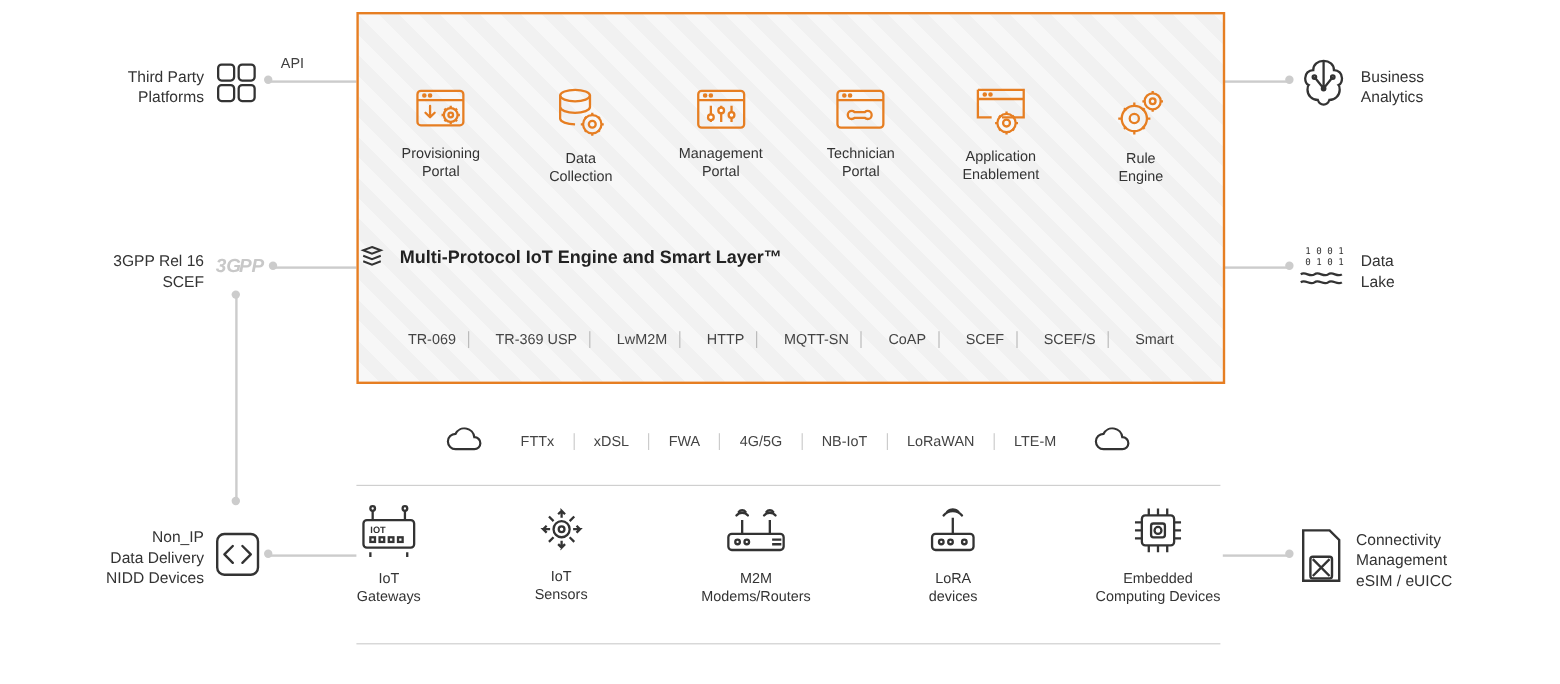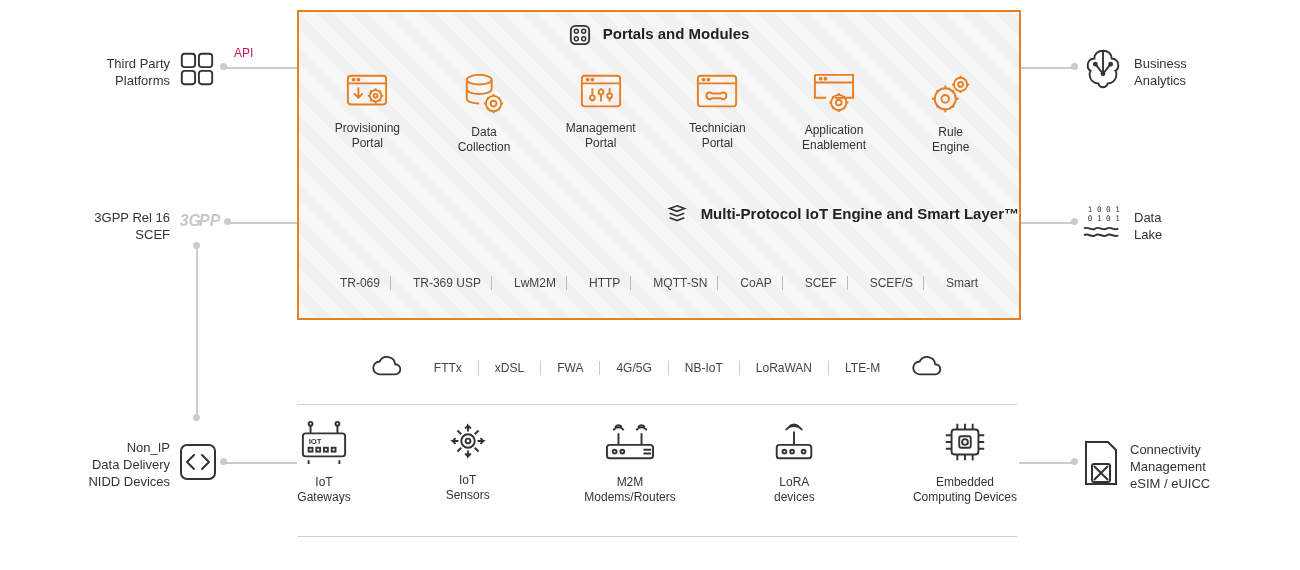--- a/index.html
+++ b/index.html
@@ -5,40 +5,40 @@
 html,body{margin:0;padding:0;font-family:Arial,Helvetica,sans-serif;background:#fff;color:#333;font-size:13px}
 .canvas{position:relative;width:1300px;height:570px}
 .labelblock{position:absolute;text-align:center;line-height:1.3}
 .sidelbl{font-size:13px;color:#333}
 .mainbox{position:absolute;left:297px;top:10px;width:720px;height:306px;border:2px solid #e67e22;background:repeating-linear-gradient(45deg,#f7f7f7 0 12px,#f1f1f1 12px 24px)}
 .pm-head{position:absolute;left:0;top:12px;width:100%;text-align:center;font-weight:bold;font-size:15px;color:#222}
 .pm-head svg{vertical-align:middle;margin-right:8px}
 .modrow{position:absolute;left:10px;top:60px;right:10px;display:flex;justify-content:space-between;align-items:flex-start}
 .mod{flex:1;text-align:center;padding:0 4px}
 .mod .cap{font-size:12px;color:#333;margin-top:6px;line-height:1.25}
-.mp-head{position:absolute;left:0;top:192px;width:100%;text-align:right;font-weight:bold;font-size:15px;color:#222}
+.mp-head{position:absolute;left:0;top:192px;width:100%;text-align:left;font-weight:bold;font-size:15px;color:#222}
 .mp-head svg{vertical-align:middle;margin-right:8px}
 .protos{position:absolute;left:0;bottom:28px;width:100%;display:flex;justify-content:center;gap:12px;font-size:12px;color:#444}
 .protos span{padding:0 10px;border-right:1px solid #bbb}
 .protos span:last-child{border-right:none}
 .netrow{position:absolute;left:297px;top:350px;width:720px;height:36px;display:flex;align-items:center;justify-content:center;font-size:12px;color:#444}
 .netrow .cloud{margin:0 14px}
 .netrow .nitems{display:flex}
 .netrow .nitems span{padding:0 16px;border-right:1px solid #ccc}
 .netrow .nitems span:last-child{border-right:none}
 .hr{position:absolute;left:297px;width:720px;border-top:1px solid #cfcfcf}
 .hr1{top:404px}
 .hr2{top:536px}
 .devrow{position:absolute;left:297px;top:418px;width:720px;display:flex;justify-content:space-between;align-items:flex-start}
 .dev{text-align:center}
 .dev .cap{font-size:12px;margin-top:6px;line-height:1.25}
 .conn-h{position:absolute;border-top:2px solid #ccc}
 .conn-v{position:absolute;border-left:2px solid #ccc}
 .dot{position:absolute;width:7px;height:7px;border-radius:50%;background:#ccc}
-.api-tag{position:absolute;font-size:12px;color:#be185d;text-align:left}
+.api-tag{position:absolute;font-size:12px;color:#404040;text-align:left}
 svg{display:inline-block}
 </style>
 </head>
 <body>
 
 <div class="canvas">
 
   <div class="labelblock sidelbl" style="left:60px;top:56px;width:110px;text-align:right">
     <span style="white-space:pre-line;display:inline-block;text-align:right">Third Party
 Platforms</span>
@@ -133,30 +133,20 @@
   </span>
   <div class="labelblock sidelbl" style="left:1130px;top:442px;width:120px;text-align:left">
     <span style="white-space:pre-line;display:inline-block;text-align:left">Connectivity
 Management
 eSIM / eUICC</span>
   </div>
   <div class="conn-h" style="left:1019px;top:462px;width:54px"></div>
   <div class="dot" style="left:1071px;top:458px"></div>
 
   <div class="mainbox">
-    <div class="pm-head">
-      <svg width="22" height="22" viewBox="0 0 24 24">
-          <rect x="2" y="2" width="20" height="20" rx="5" fill="none" stroke="#333" stroke-width="2"></rect>
-          <circle cx="8" cy="8" r="2.2" fill="none" stroke="#333" stroke-width="1.6"></circle>
-          <circle cx="16" cy="8" r="2.2" fill="none" stroke="#333" stroke-width="1.6"></circle>
-          <circle cx="8" cy="16" r="2.2" fill="none" stroke="#333" stroke-width="1.6"></circle>
-          <circle cx="16" cy="16" r="2.2" fill="none" stroke="#333" stroke-width="1.6"></circle>
-        </svg>
-      <span>Portals and Modules</span>
-    </div>
     <div class="modrow">
       <div class="mod">
         <svg width="44" height="40" viewBox="0 0 46 40">
             <g fill="none" stroke="#e67e22" stroke-width="2">
               <rect x="3" y="3" width="40" height="30" rx="3"></rect>
               <path d="M3 11h40"></path>
               <circle cx="9" cy="7" r="1"></circle>
               <circle cx="14" cy="7" r="1"></circle>
               <path d="M14 16v10m-4-4l4 4 4-4" stroke-linecap="round" stroke-linejoin="round"></path>
               <circle cx="32" cy="24" r="6"></circle>

